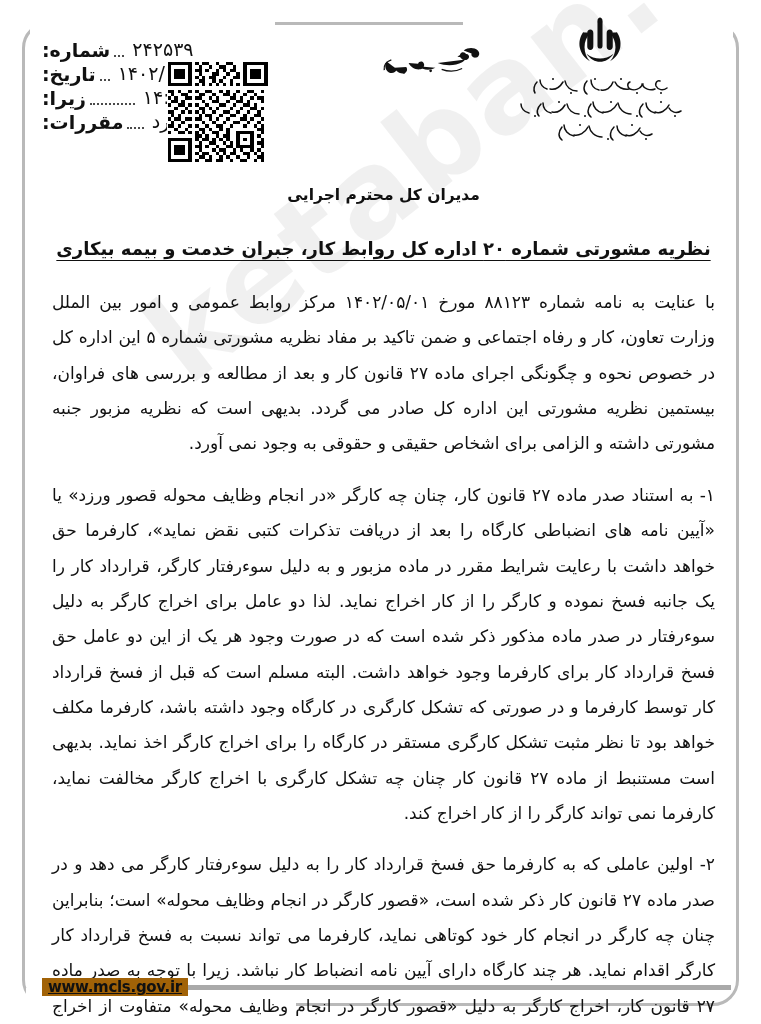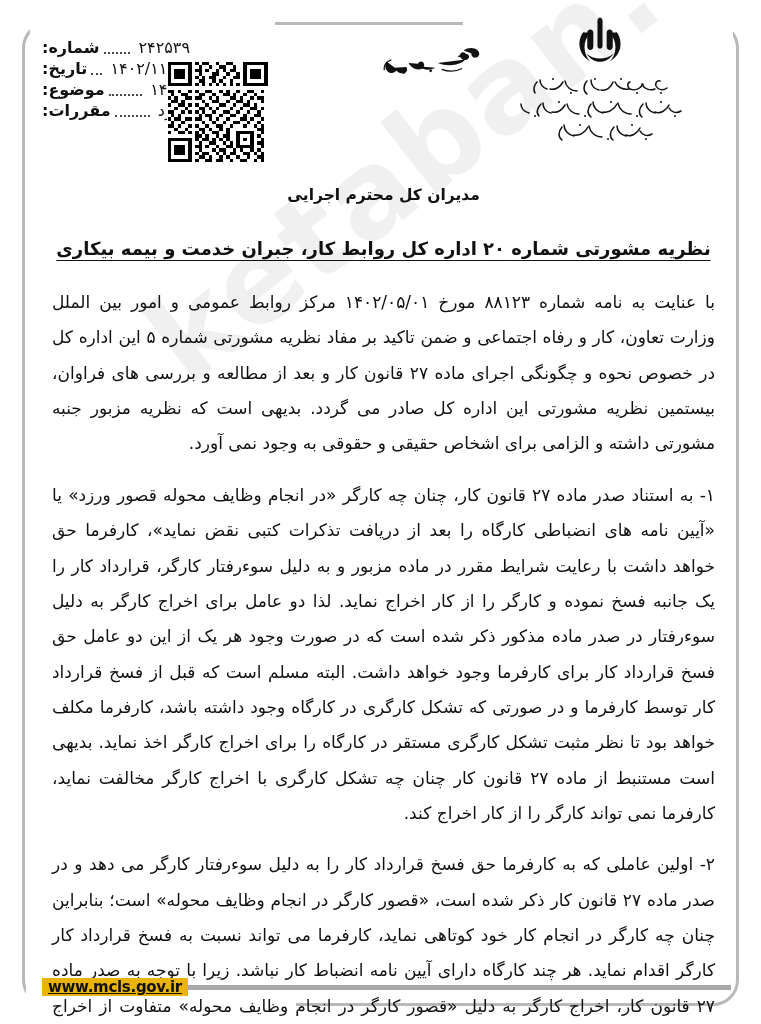--- a/index.html
+++ b/index.html
@@ -22,23 +22,23 @@
   .gap-top-left{left:30px;top:10px;width:245px;height:30px;}
   .gap-top-right{right:28px;top:10px;width:270px;height:34px;}
   .gap-bottom{left:26px;bottom:8px;width:270px;height:28px;}
 
   
   .hdr-meta{
     position:absolute;left:42px;top:40px;width:148px;
     direction:rtl;text-align:right;
   }
   .meta-row{
-    display:flex;flex-direction:row-reverse;align-items:flex-start;
+    display:flex;flex-direction:row-reverse;align-items:flex-end;
     justify-content:flex-start;gap:2px;
-    font-size:16px;line-height:1.0;margin-bottom:4px;white-space:nowrap;
+    font-size:19px;line-height:1.0;margin-bottom:4px;white-space:nowrap;
   }
   .meta-label{font-weight:700;color:#111;flex:0 0 auto;}
   .meta-dots{
     flex:1 1 auto;min-width:10px;align-self:flex-end;
     border-bottom:2px dotted #4a4a4a;margin:0 2px 3px 2px;height:1px;
   }
   .meta-value{flex:0 0 auto;font-weight:400;letter-spacing:.3px;
     padding-bottom:1px;}
   .meta-row.filled .meta-value{margin-left:4px;}
 
@@ -104,21 +104,21 @@
   }
 
   
   .footer{
     position:absolute;left:0;right:0;bottom:10px;height:40px;
   }
   .footer-url{
     position:absolute;left:42px;bottom:18px;
     font-family:"DejaVu Sans","Liberation Sans",sans-serif;
     font-size:15px;font-weight:700;color:#111;letter-spacing:-.3px;
-    background:#eab308;padding:0 6px;z-index:3;
+    background:#a16207;padding:0 6px;z-index:3;
   }
   .footer-bar{
     position:absolute;left:168px;right:30px;bottom:24px;height:5px;
     background:#a9a9a9;z-index:2;
   }
   .footer-cut{
     position:absolute;left:150px;right:20px;bottom:0px;height:12px;
     overflow:hidden;z-index:2;
   }
   .footer-cut-inner{
@@ -145,21 +145,21 @@
       <span class="meta-value">۲۴۲۵۳۹</span>
     </div>
 
     <div class="meta-row filled">
       <span class="meta-label">تاریخ:</span>
       <span class="meta-dots"></span>
       <span class="meta-value">۱۴۰۲/۱۱/۱۶</span>
     </div>
 
     <div class="meta-row filled">
-      <span class="meta-label">موضوع:</span>
+      <span class="meta-label">زیرا:</span>
       <span class="meta-dots"></span>
       <span class="meta-value">۱۴:۴۷</span>
     </div>
 
     <div class="meta-row filled">
       <span class="meta-label">مقررات:</span>
       <span class="meta-dots"></span>
       <span class="meta-value">ندارد</span>
     </div>
   </div>

